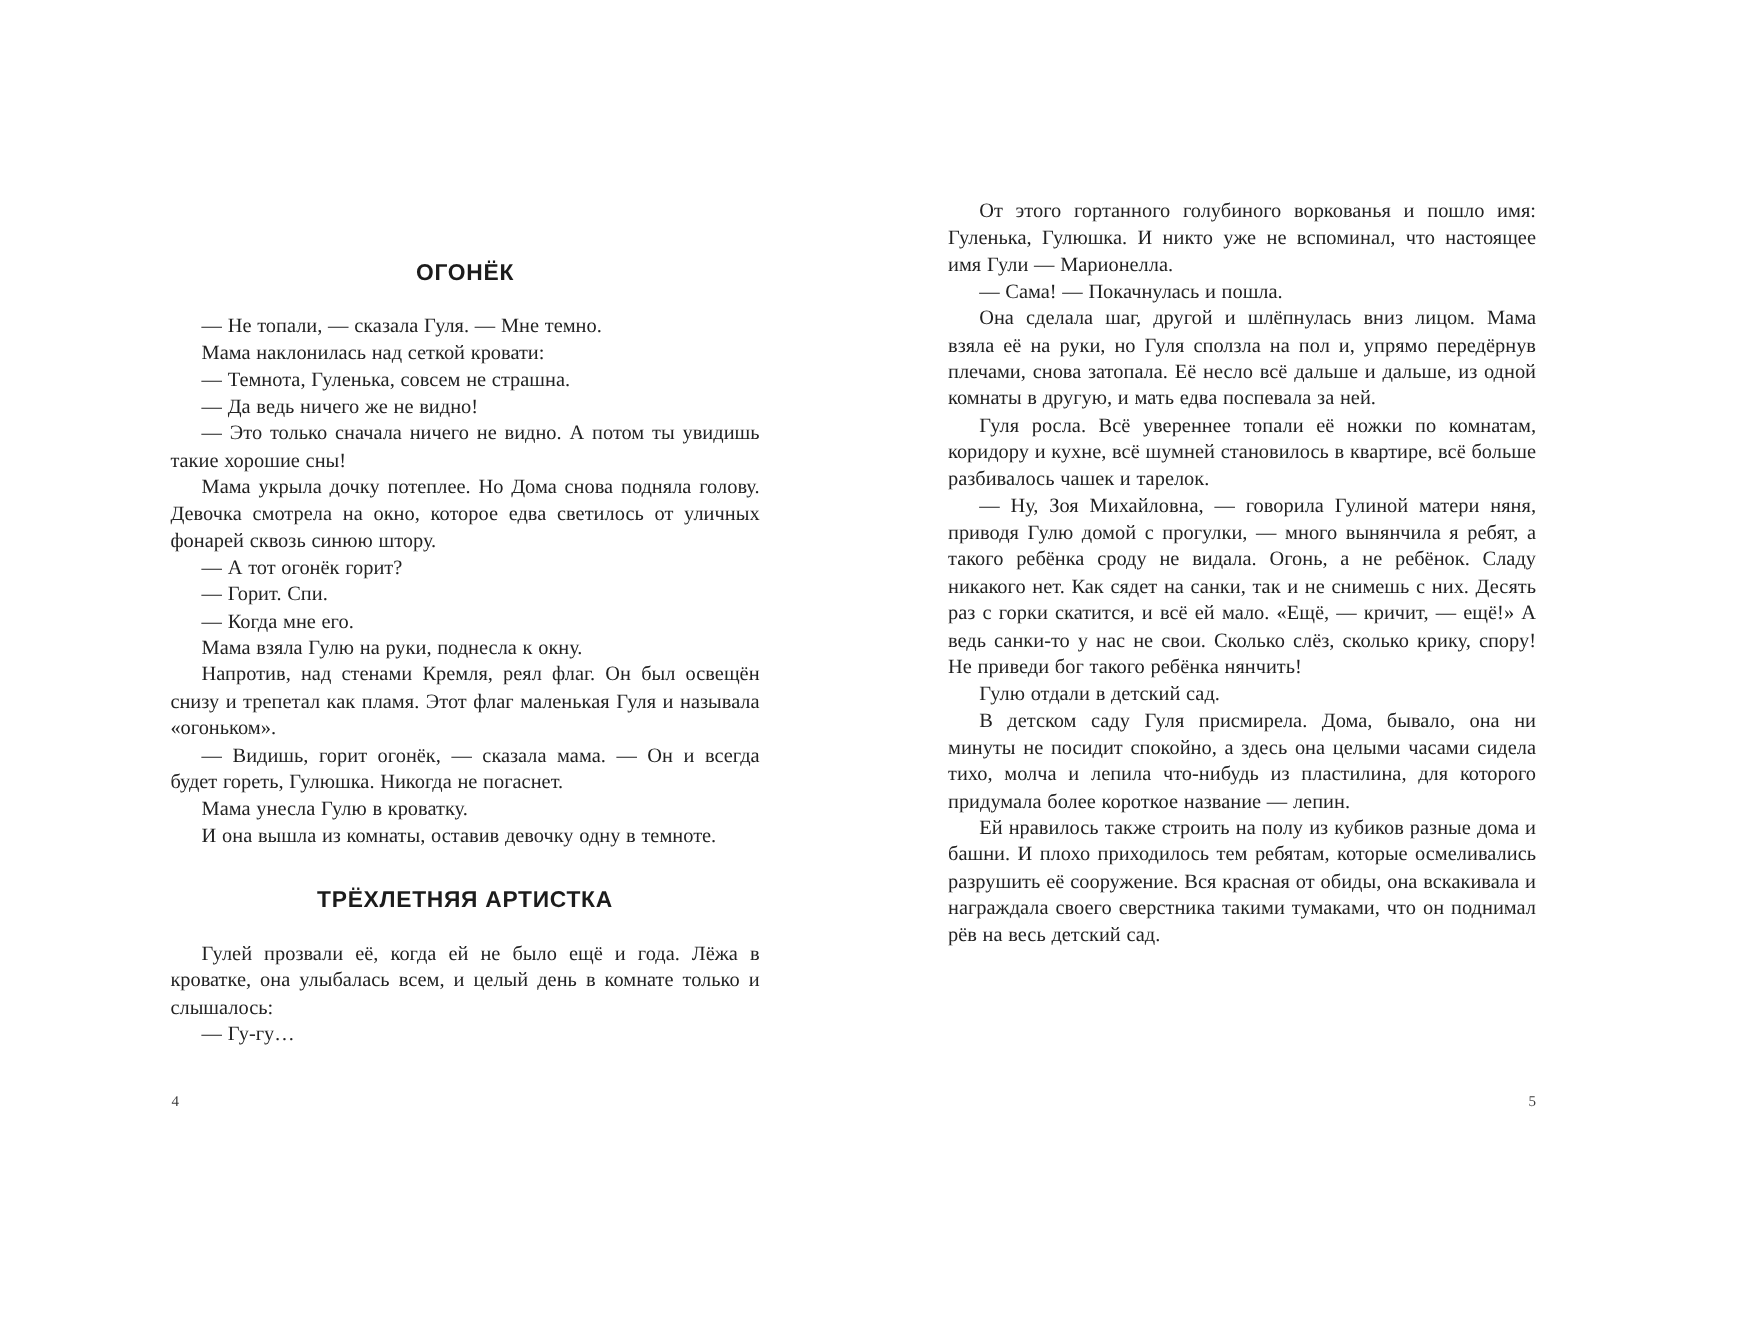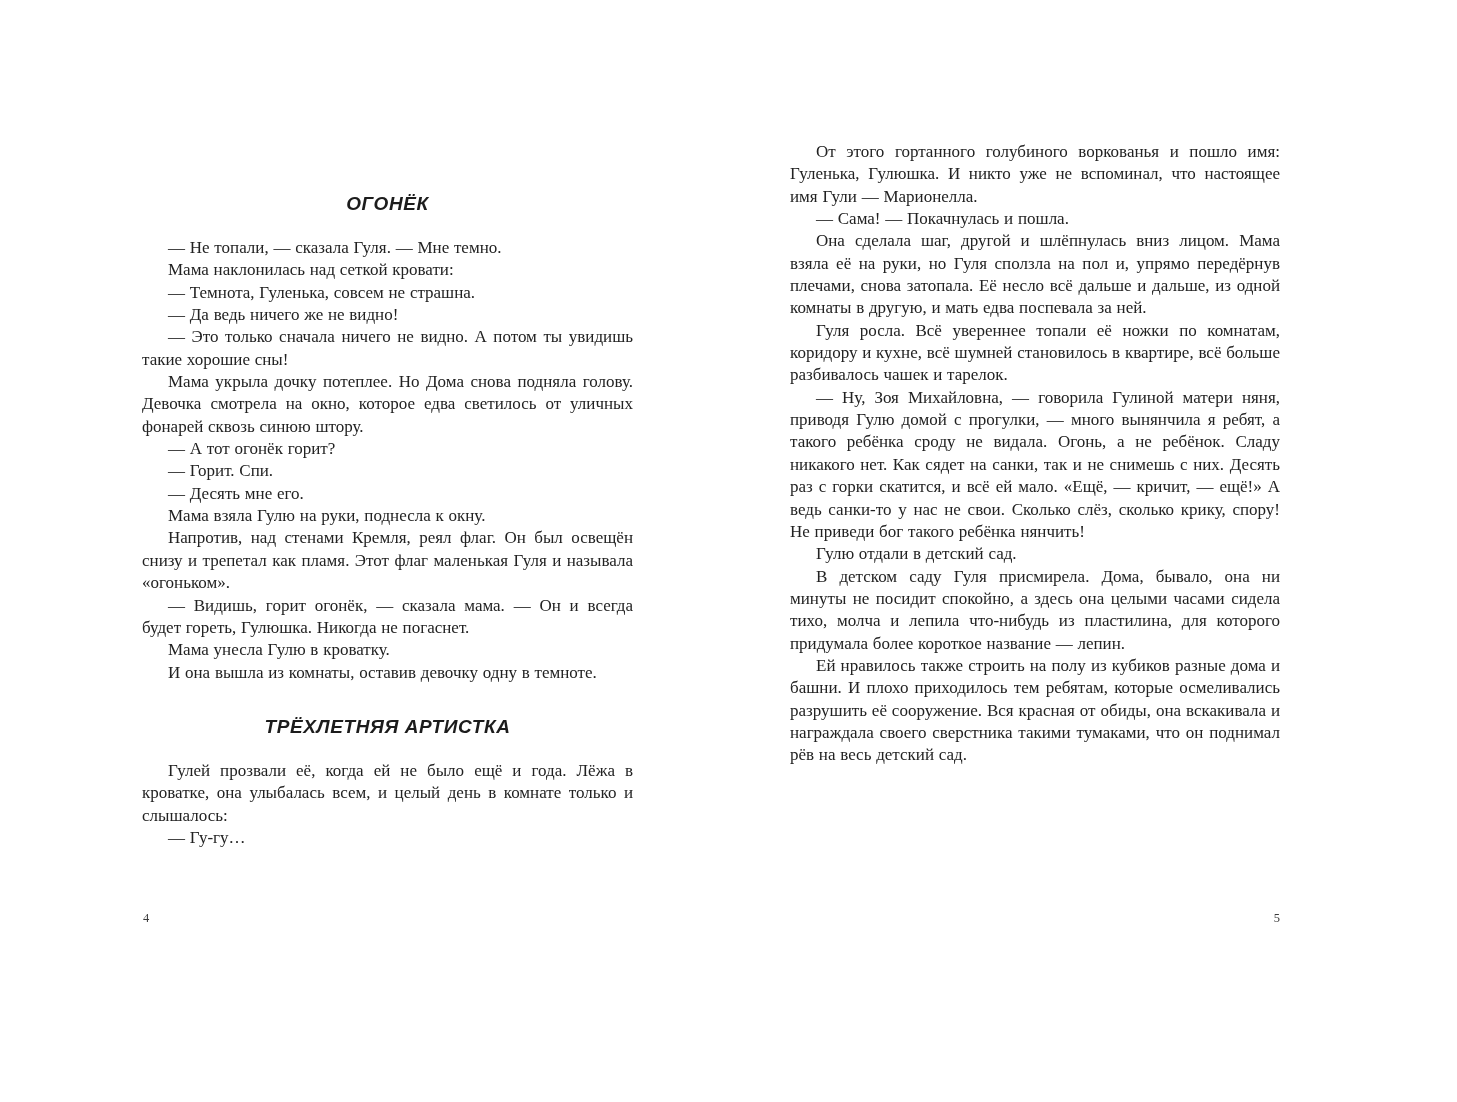--- a/index.html
+++ b/index.html
@@ -16,41 +16,41 @@
     color: #1f1f1f;
   }
   .book-spread {
     position: absolute;
     inset: 0;
     background: #ffffff;
   }
   .page-column {
     position: absolute;
     text-rendering: optimizeLegibility;
+    margin-top: 24px;
   }
   .page-column--left {
     left: 142px;
     top: 192px;
     width: 491px;
   }
   .page-column--right {
     left: 790px;
     top: 141px;
     width: 490px;
   }
   .chapter-title {
     font-family: "Liberation Sans", "DejaVu Sans", sans-serif;
     font-size: 19px;
     font-weight: 700;
     letter-spacing: 0.6px;
     text-align: center;
     color: #1c1c1c;
     margin: 0 0 21px 0;
     line-height: 24px;
-    font-style: italic;
   }
   .chapter-title + .chapter-title,
   .para + .chapter-title {
     margin-top: 31px;
   }
   .para {
     font-size: 17px;
     line-height: 22.35px;
     text-align: justify;
     text-indent: 26px;
@@ -83,21 +83,21 @@
   <div class="page-column page-column--left">
       <h2 class="chapter-title">ОГОНЁК</h2>
       <p class="para">— Не топали, — сказала Гуля. — Мне темно.</p>
       <p class="para">Мама наклонилась над сеткой кровати:</p>
       <p class="para">— Темнота, Гуленька, совсем не страшна.</p>
       <p class="para">— Да ведь ничего же не видно!</p>
       <p class="para">— Это только сначала ничего не видно. А потом ты увидишь такие хорошие сны!</p>
       <p class="para">Мама укрыла дочку потеплее. Но Дома снова подняла голову. Девочка смотрела на окно, которое едва светилось от уличных фонарей сквозь синюю штору.</p>
       <p class="para">— А тот огонёк горит?</p>
       <p class="para">— Горит. Спи.</p>
-      <p class="para">— Десять мне его.</p>
+      <p class="para">— Когда мне его.</p>
       <p class="para">Мама взяла Гулю на руки, поднесла к окну.</p>
       <p class="para">Напротив, над стенами Кремля, реял флаг. Он был освещён снизу и трепетал как пламя. Этот флаг маленькая Гуля и называла «огоньком».</p>
       <p class="para">— Видишь, горит огонёк, — сказала мама. — Он и всегда будет гореть, Гулюшка. Никогда не погаснет.</p>
       <p class="para">Мама унесла Гулю в кроватку.</p>
       <p class="para">И она вышла из комнаты, оставив девочку одну в темноте.</p>
       <h2 class="chapter-title">ТРЁХЛЕТНЯЯ АРТИСТКА</h2>
       <p class="para">Гулей прозвали её, когда ей не было ещё и года. Лёжа в кроватке, она улыбалась всем, и целый день в комнате только и слышалось:</p>
       <p class="para">— Гу-гу…</p>
     </div>
 

